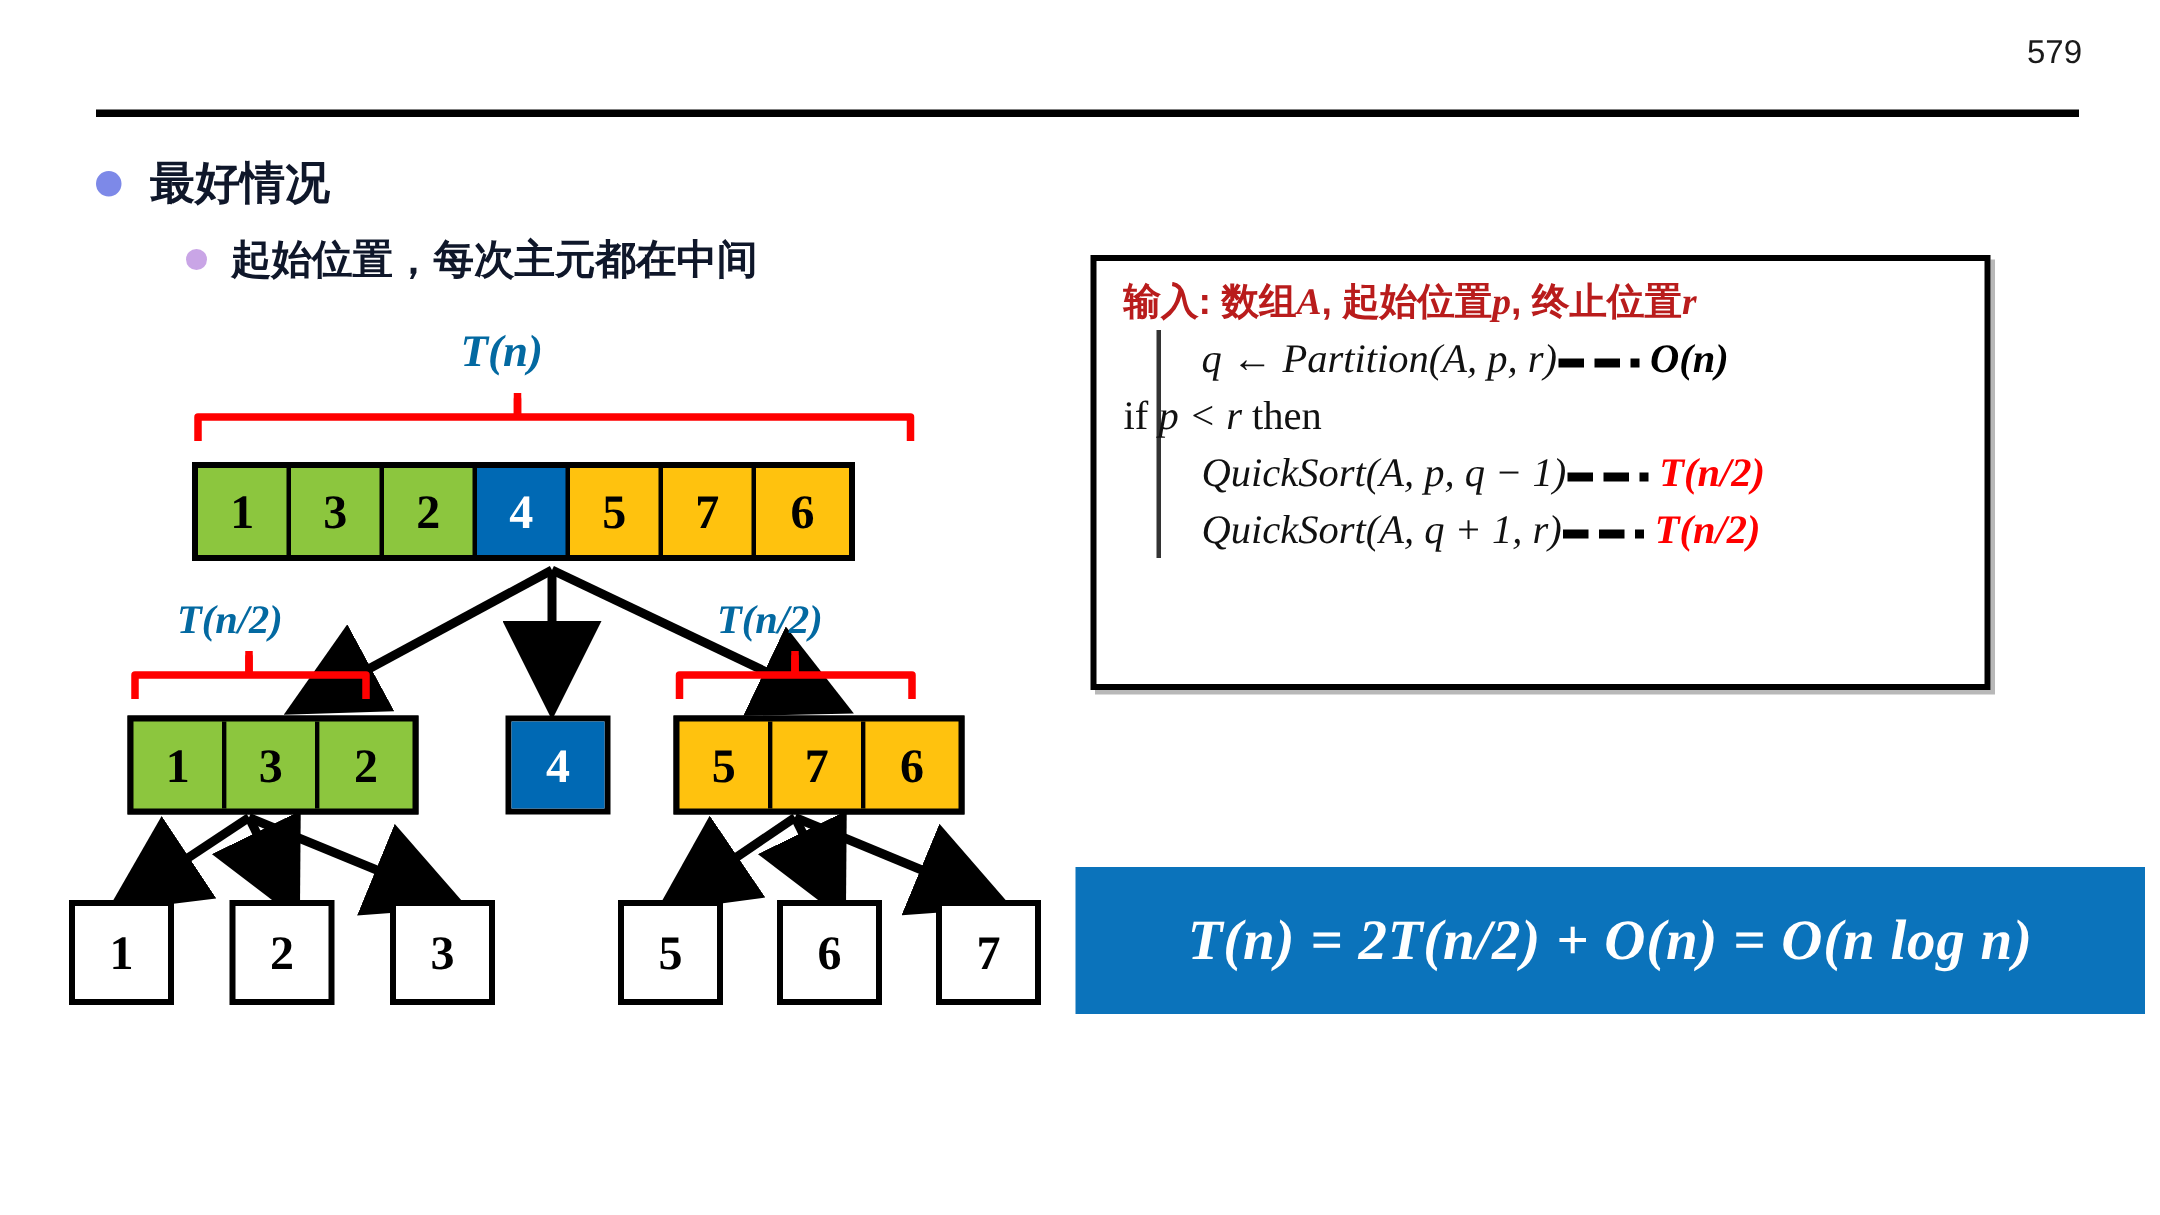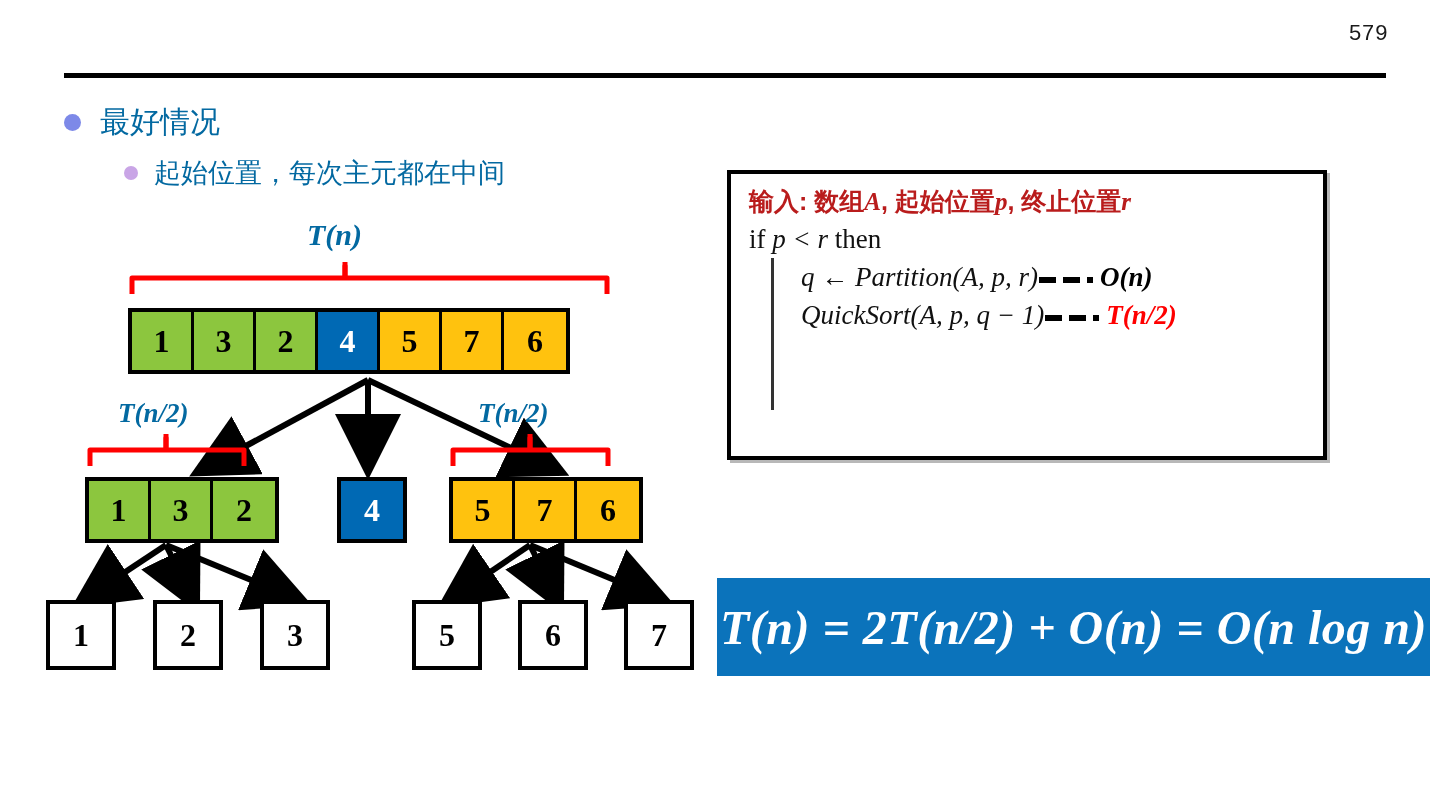--- a/index.html
+++ b/index.html
@@ -29,21 +29,21 @@
     letter-spacing: 1px;
     font-family: "Liberation Sans", "DejaVu Sans", sans-serif;
     white-space: nowrap;
   }
   #page-number {
     position: absolute;
     right: 52px;
     top: 22px;
     font-size: 22px;
     color: #1a1a1a;
-    font-family: Liberation Mono, monospace;
+    font-family: Liberation Sans, sans-serif;
   }
   #title-rule {
     position: absolute;
     left: 64px;
     top: 73px;
     width: 1322px;
     height: 5px;
     background: #000000;
   }
 
@@ -64,22 +64,22 @@
     width: 17px; height: 17px;
     background: #7d89e8;
     margin-right: 19px;
   }
   #bullet-2 .bullet-dot {
     width: 14px; height: 14px;
     background: #c9a5e6;
     margin-right: 16px;
   }
   .bullet-text {
-    font-weight: normal;
-    color: #0369a1;
+    font-weight: bold;
+    color: #0f172a;
     font-family: "Liberation Sans", "DejaVu Sans", sans-serif;
     white-space: nowrap;
   }
   #bullet-1 .bullet-text { font-size: 30px; }
   #bullet-2 .bullet-text { font-size: 27px; }
 
   
   #tree-area {
     position: absolute;
     left: 0; top: 200px;
@@ -217,21 +217,21 @@
     background: #0b73bb;
     display: flex;
     align-items: center;
     justify-content: center;
   }
   #equation-text {
     color: #ffffff;
     font-family: "Liberation Serif", serif;
     font-style: italic;
     font-weight: bold;
-    font-size: 48px;
+    font-size: 38px;
     white-space: nowrap;
     letter-spacing: 0.5px;
   }
 </style>
 </head>
 <body>
 
 <div id="slide">
 
   <div id="page-number">579</div>
@@ -311,39 +311,46 @@
     <div class="leafbox" style="left:412px; top:400px;">5</div>
     <div class="leafbox" style="left:518px; top:400px;">6</div>
     <div class="leafbox" style="left:624px; top:400px;">7</div>
   </div>
 
   <div id="pseudocode-box">
     <div class="pc-line pc-io">
       <span>输入:</span>
       <span>数组</span><span class="mv">A</span><span>, 起始位置</span><span class="mv">p</span><span>, 终止位置</span><span class="mv">r</span>
     </div>
+    <div class="pc-line pc-indent">
+      <span class="vrule"></span>
+      <span class="mathv">q ← Partition(A, p, r)</span><span class="dashrun">
+          <i></i>
+          <i></i>
+          <b class="dot"></b>
+        </span><span class="cost black">O(n)</span>
+    </div>
     <div class="pc-line">
       <span>if</span>
       <span class="mathv">p &lt; r</span>
       <span>then</span>
     </div>
     <div class="pc-line pc-indent">
-      <span class="vrule"></span>
-      <span class="mathv">q ← Partition(A, p, r)</span><span class="dashrun">
-          <i></i>
-          <i></i>
-          <b class="dot"></b>
-        </span><span class="cost black">O(n)</span>
-    </div>
-    <div class="pc-line pc-indent">
       <span class="mathv">QuickSort(A, p, q − 1)</span><span class="dashrun">
           <i></i>
           <i></i>
           <b class="dot"></b>
         </span><span class="cost red">T(n/2)</span>
     </div>
+    <div class="pc-line pc-indent">
+      <span class="mathv">QuickSort(A, q + 1, r)</span><span class="dashrun">
+          <i></i>
+          <i></i>
+          <b class="dot"></b>
+        </span><span class="cost red">T(n/2)</span>
+    </div>
   </div>
 
   <div id="equation-banner">
     <div id="equation-text">T(n) = 2T(n/2) + O(n) = O(n log n)</div>
   </div>
 
 </div>
 
 </body></html>

